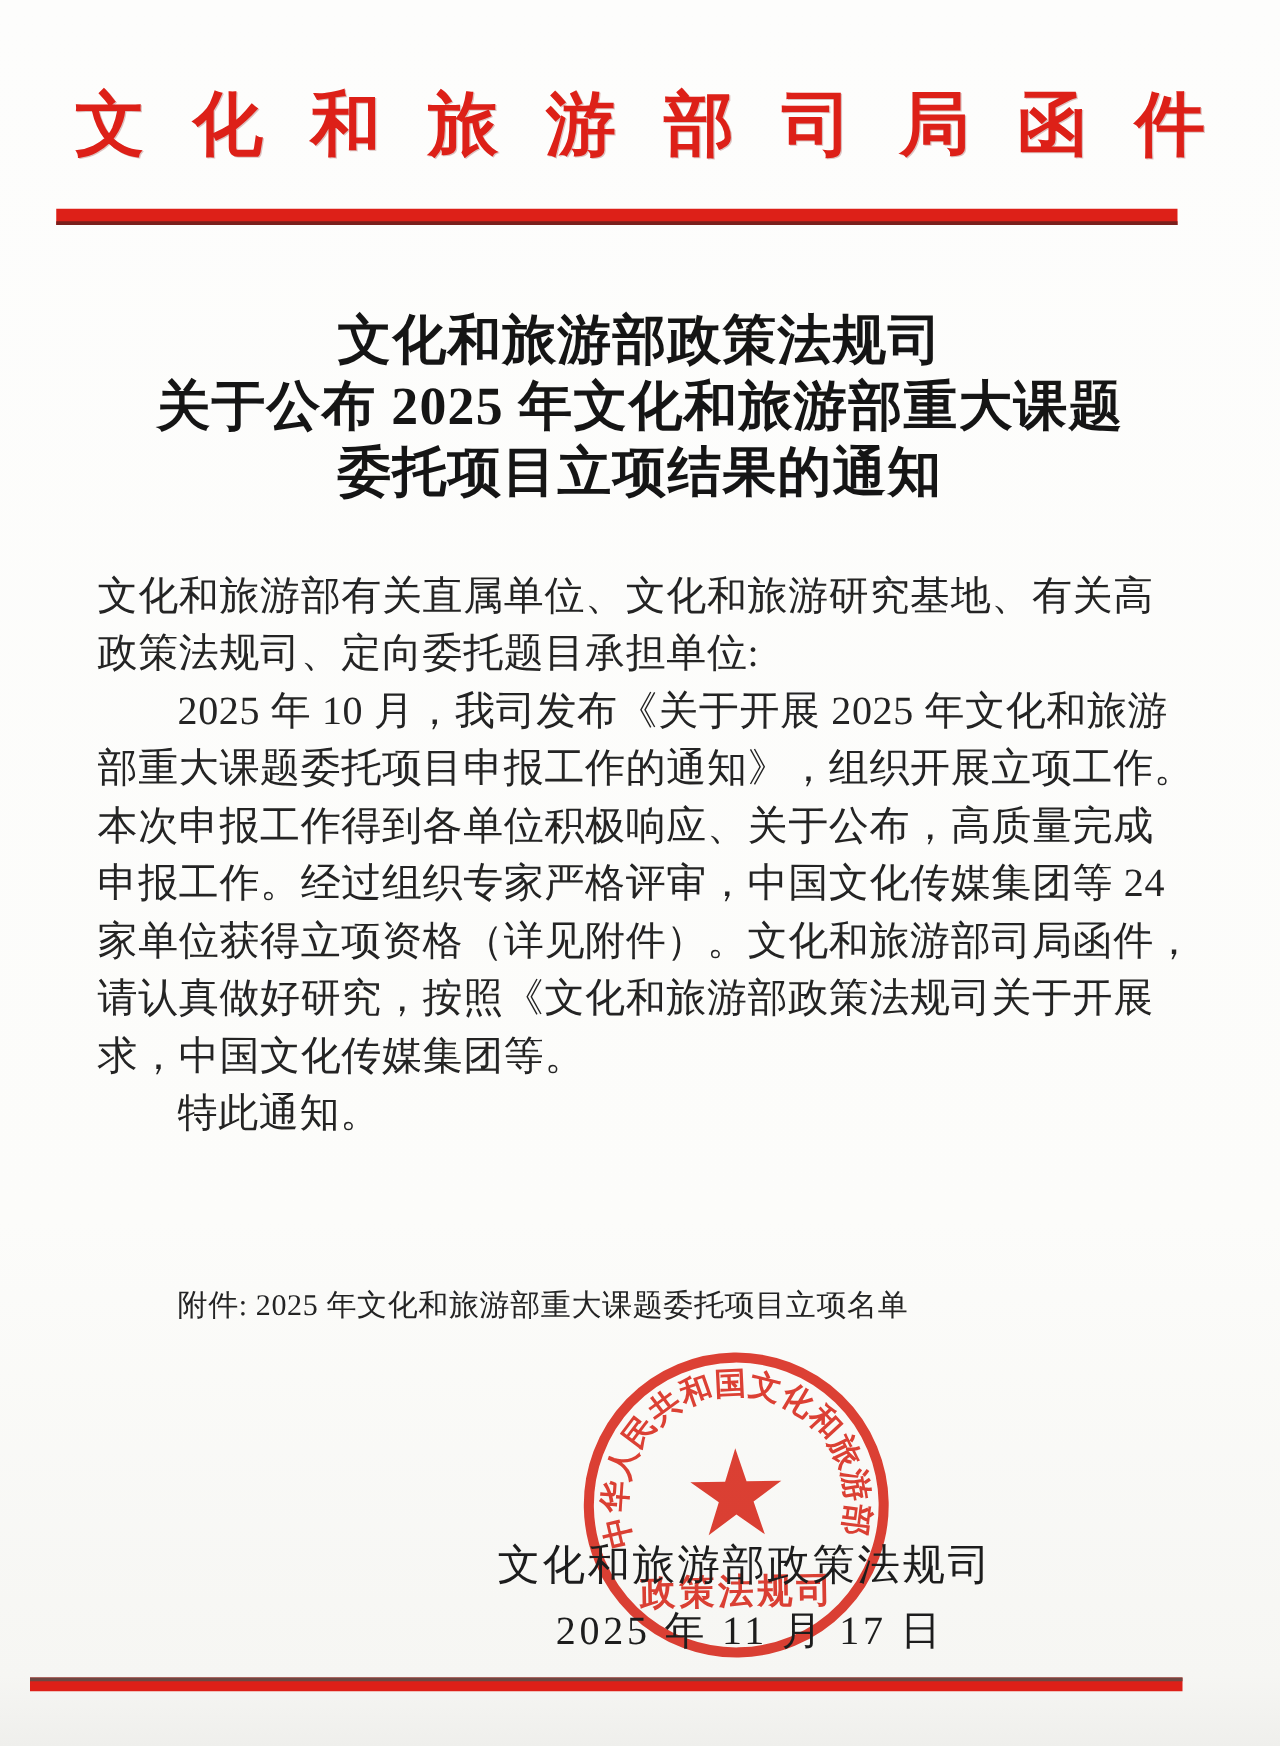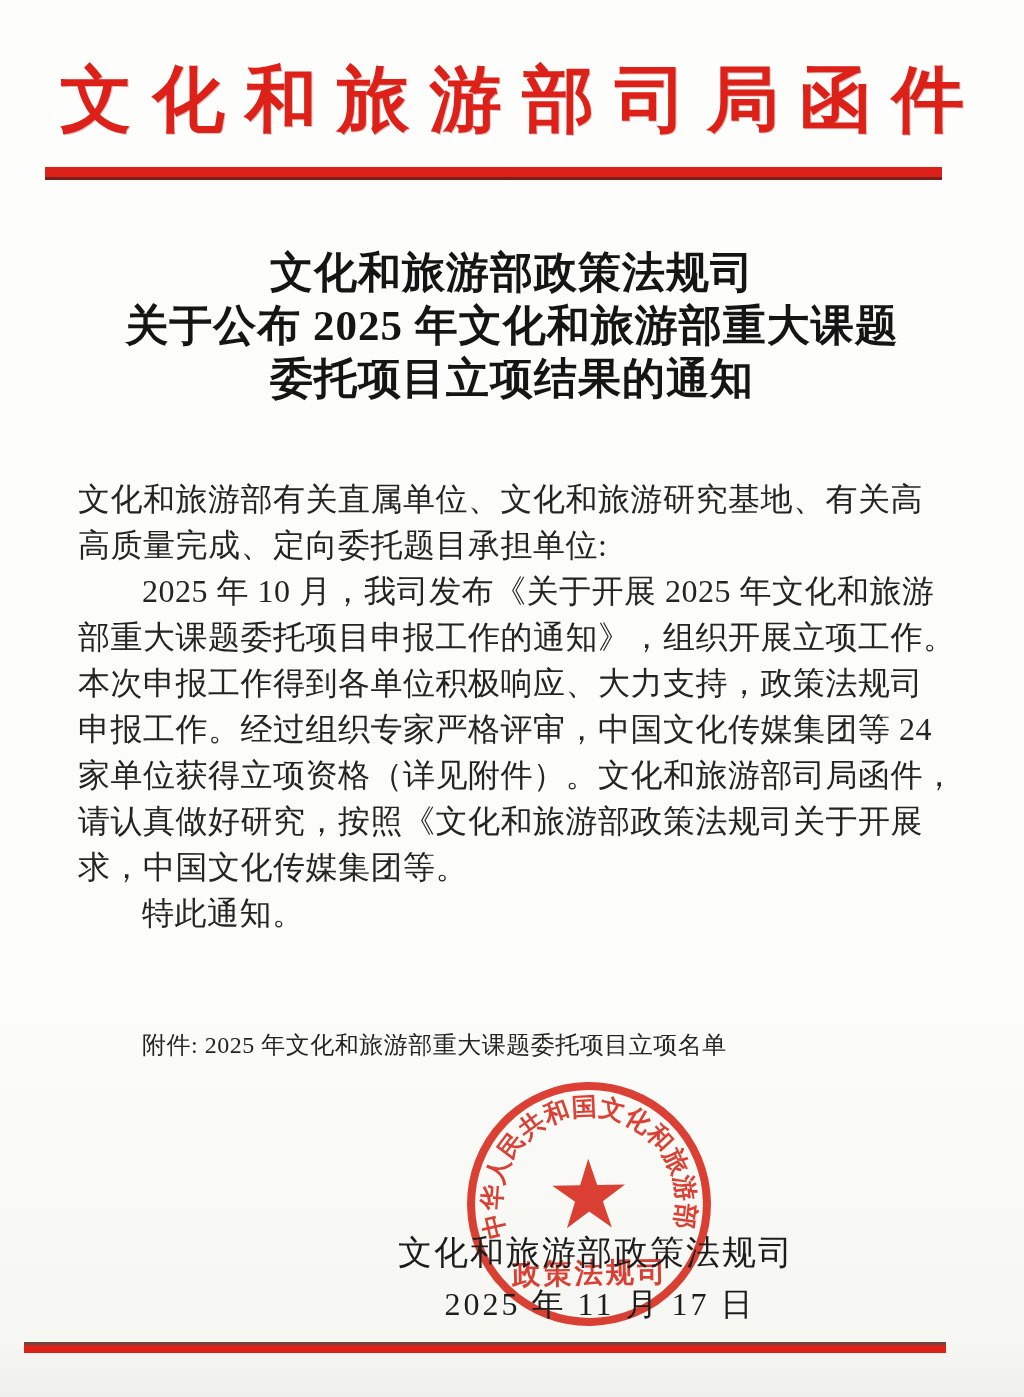--- a/index.html
+++ b/index.html
@@ -17,21 +17,21 @@
     background: linear-gradient(180deg, #fdfdfc 0%, #fcfcfa 70%, #f6f6f3 96%, #efefec 100%);
   }
 
   
   .letterhead-title {
     position: absolute;
     top: 44px;
     left: 60px;
     width: 904px;
     margin: 0;
-    font-size: 72px;
+    font-size: 56px;
     line-height: 112px;
     font-weight: bold;
     color: #dd2018;
     text-align: justify;
     text-align-last: justify;
     text-shadow: 1px 1px 0 rgba(120, 20, 15, 0.25);
     white-space: nowrap;
   }
   .rule-top {
     position: absolute;
@@ -53,21 +53,21 @@
     font-weight: bold;
     color: #151515;
     font-size: 43px;
     line-height: 53px;
     letter-spacing: 1px;
   }
 
   
   .body-block {
     position: absolute;
-    top: 476px;
+    top: 453px;
     left: 78px;
     width: 842px;
     font-size: 32px;
     line-height: 46px;
     color: #242424;
     letter-spacing: 0.5px;
   }
   .line {
     text-align: justify;
     text-align-last: justify;
@@ -155,24 +155,24 @@
   <div class="rule-top"></div>
 
   <div class="doc-title">
     <div>文化和旅游部政策法规司</div>
     <div>关于公布 2025 年文化和旅游部重大课题</div>
     <div>委托项目立项结果的通知</div>
   </div>
 
   <main class="body-block">
     <div class="line">文化和旅游部有关直属单位、文化和旅游研究基地、有关高</div>
-    <div class="line end">高质量完成、定向委托题目承担单位:</div>
+    <div class="line end">政策法规司、定向委托题目承担单位:</div>
     <div class="line indent">2025 年 10 月，我司发布《关于开展 2025 年文化和旅游</div>
     <div class="line">部重大课题委托项目申报工作的通知》，组织开展立项工作。</div>
-    <div class="line">本次申报工作得到各单位积极响应、大力支持，政策法规司</div>
+    <div class="line">本次申报工作得到各单位积极响应、关于公布，高质量完成</div>
     <div class="line">申报工作。经过组织专家严格评审，中国文化传媒集团等 24</div>
     <div class="line">家单位获得立项资格（详见附件）。文化和旅游部司局函件，</div>
     <div class="line">请认真做好研究，按照《文化和旅游部政策法规司关于开展</div>
     <div class="line end">求，中国文化传媒集团等。</div>
     <div class="line end indent">特此通知。</div>
   </main>
 
   <div class="attachment-line">附件: 2025 年文化和旅游部重大课题委托项目立项名单</div>
 
   <svg class="seal" viewBox="0 0 250 250" xmlns="http://www.w3.org/2000/svg" aria-hidden="true">

